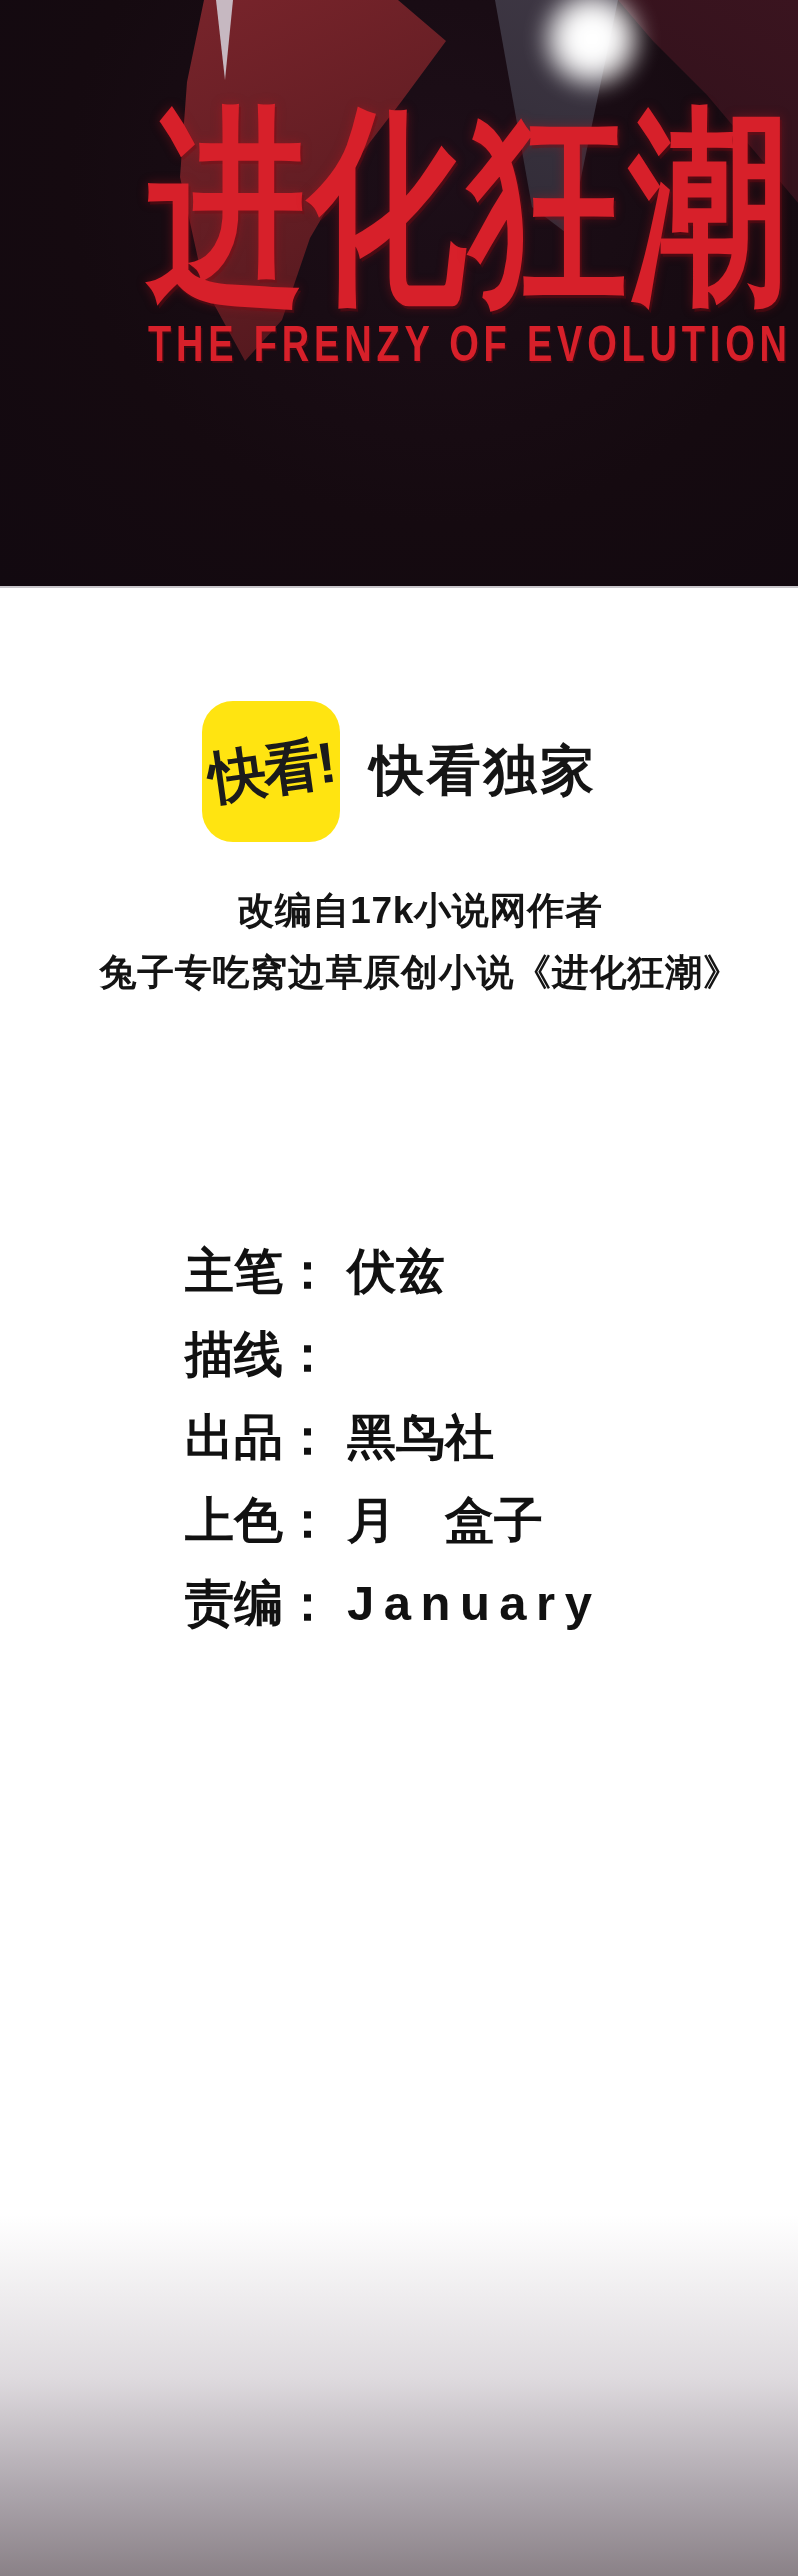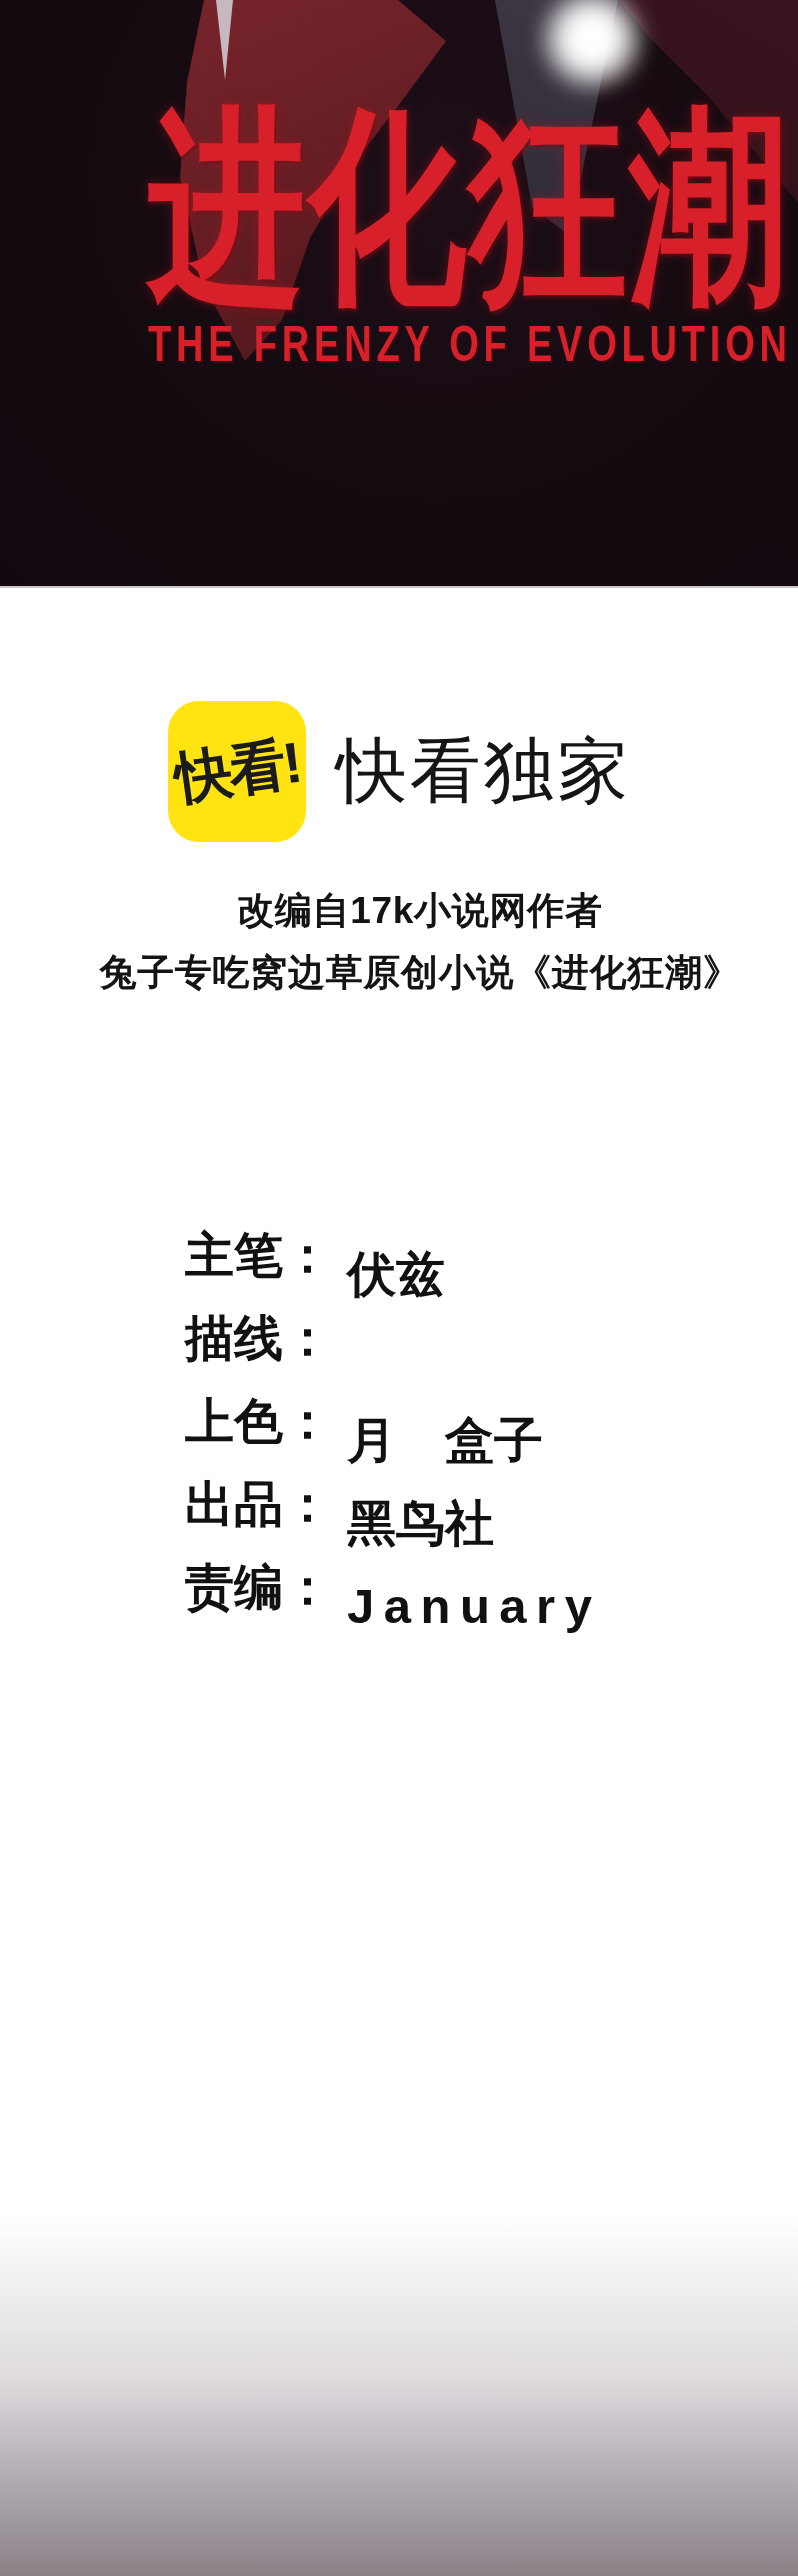--- a/index.html
+++ b/index.html
@@ -31,30 +31,30 @@
         text-shadow:1.4px 1.4px 0 rgba(120,10,16,.35);}
   .hero-divider{position:absolute;left:0;top:586px;width:799px;height:2px;background:#c9c6cb;}
 
   
   .publisher{position:absolute;left:0;top:701px;width:799px;height:141px;
         display:flex;justify-content:center;align-items:center;gap:30px;}
   .kk-logo{width:138px;height:141px;border-radius:31px;background:#ffe411;
         display:flex;align-items:center;justify-content:center;flex:0 0 auto;}
   .kk-logo-text{font-size:57px;font-weight:900;color:#1b1b1b;transform:rotate(-8deg);
         letter-spacing:-2.7px;}
-  .brand-text{font-size:71px;font-weight:400;color:#151515;letter-spacing:2.7px;white-space:nowrap;}
+  .brand-text{font-size:54px;font-weight:700;color:#151515;letter-spacing:2.7px;white-space:nowrap;}
 
   
   .adapt{position:absolute;left:20.4px;top:890px;width:799px;text-align:center;color:#141414;}
   .adapt-line1{font-size:37px;font-weight:600;letter-spacing:0.7px;line-height:42px;white-space:nowrap;}
   .adapt-line2{font-size:37px;font-weight:600;letter-spacing:0.7px;line-height:42px;margin-top:20.4px;white-space:nowrap;}
 
   
   .credits{position:absolute;left:185px;top:1213px;color:#111111;}
-  .credit-row{display:flex;align-items:center;height:83px;font-size:49px;line-height:50px;
+  .credit-row{display:flex;align-items:flex-end;height:83px;font-size:49px;line-height:50px;
         font-weight:600;white-space:pre;}
   .credit-value{margin-left:15px;margin-top:38px;}
   .credit-value.latin{letter-spacing:9.5px;}
 
   
   .footer-grad{position:absolute;left:0;top:2136px;width:799px;height:440px;
         background:linear-gradient(180deg,#ffffff 0%,#ffffff 18%,#dedade 55%,#aaa3aa 82%,#8a8187 100%);}
 </style>
 </head>
 <body>
@@ -91,26 +91,26 @@
 
   <div class="credits">
     <div class="credit-row">
       <span class="credit-label">主笔：</span>
       <span class="credit-value">伏兹</span>
     </div>
     <div class="credit-row">
       <span class="credit-label">描线：</span>
     </div>
     <div class="credit-row">
+      <span class="credit-label">出品：</span>
+      <span class="credit-value">黑鸟社</span>
+    </div>
+    <div class="credit-row">
       <span class="credit-label">上色：</span>
       <span class="credit-value">月　盒子</span>
-    </div>
-    <div class="credit-row">
-      <span class="credit-label">出品：</span>
-      <span class="credit-value">黑鸟社</span>
     </div>
     <div class="credit-row">
       <span class="credit-label">责编：</span>
       <span class="credit-value latin">January</span>
     </div>
   </div>
 
   <div class="footer-grad"></div>
 
 </div>

